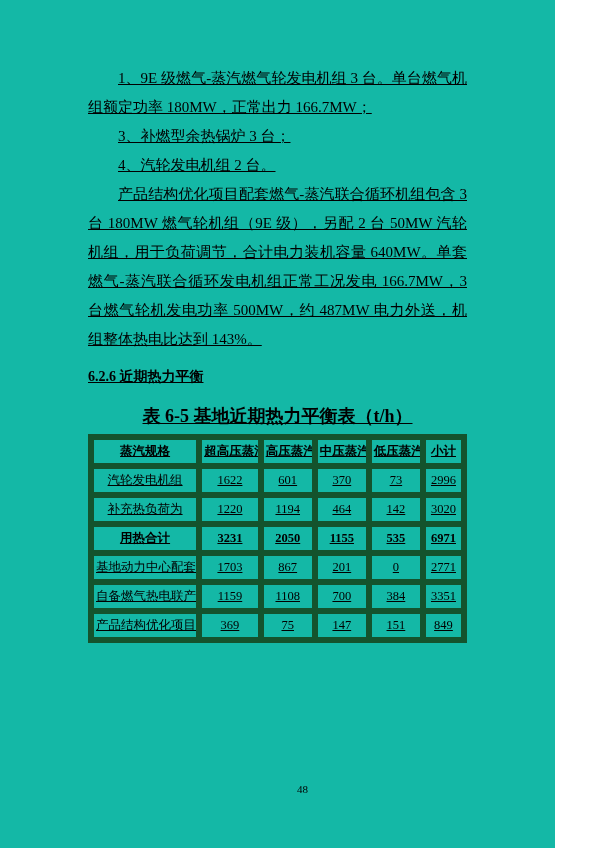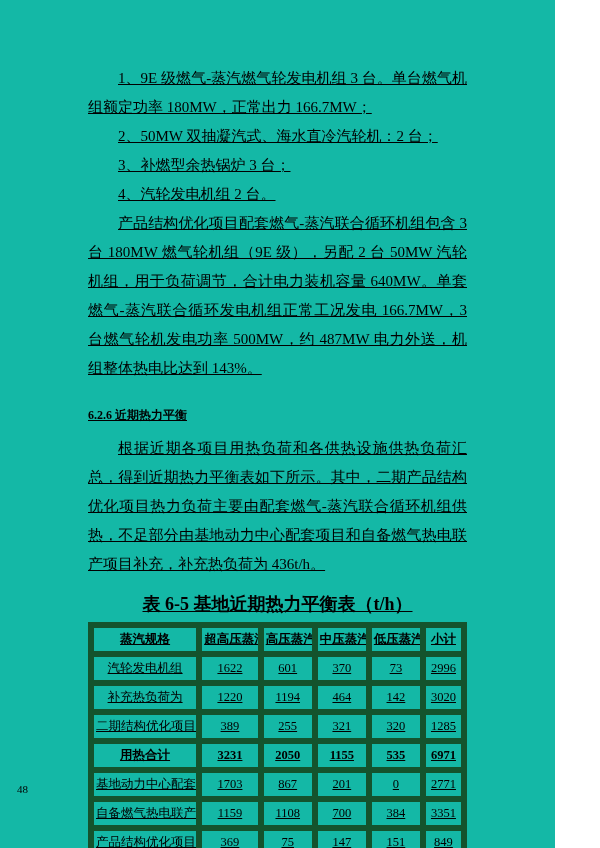--- a/index.html
+++ b/index.html
@@ -20,22 +20,22 @@
     text-decoration: underline;
   }
   .para {
     margin: 0;
     font-size: 15px;
     line-height: 29px;
     text-align: justify;
     text-indent: 2em;
   }
   .heading {
-    margin: 18px 0 4px 0;
-    font-size: 12px;
+    margin: 8px 0 4px 0;
+    font-size: 14px;
     line-height: 29px;
     font-weight: bold;
     text-indent: 0;
   }
   .table-title {
     margin: 15px 0 8px 0;
     font-size: 18px;
     font-weight: bold;
     text-align: center;
     line-height: 20px;
@@ -58,41 +58,40 @@
   }
   table.balance thead th {
     font-weight: bold;
   }
   table.balance tr.bold-row td {
     font-weight: bold;
   }
   .page-number {
     position: absolute;
     bottom: 52px;
-    left: 0;
+    left: 8px;
     width: 100%;
+    text-align: center;
     font-size: 11px;
     line-height: 14px;
     padding-left: 17px;
   }
 </style>
 </head>
 <body>
 
 <div class="page">
 
   <p class="para">1、9E 级燃气-蒸汽燃气轮发电机组 3 台。单台燃气机组额定功率 180MW，正常出力 166.7MW；</p>
-  <p class="para">2、50MW 双抽凝汽式、海水直冷汽轮机：2 台；</p>
   <p class="para">3、补燃型余热锅炉 3 台；</p>
   <p class="para">4、汽轮发电机组 2 台。</p>
   <p class="para">产品结构优化项目配套燃气-蒸汽联合循环机组包含 3 台 180MW 燃气轮机组（9E 级），另配 2 台 50MW 汽轮机组，用于负荷调节，合计电力装机容量 640MW。单套燃气-蒸汽联合循环发电机组正常工况发电 166.7MW，3 台燃气轮机发电功率 500MW，约 487MW 电力外送，机组整体热电比达到 143%。</p>
 
   <h2 class="heading">6.2.6 近期热力平衡</h2>
 
-  <p class="para">根据近期各项目用热负荷和各供热设施供热负荷汇总，得到近期热力平衡表如下所示。其中，二期产品结构优化项目热力负荷主要由配套燃气-蒸汽联合循环机组供热，不足部分由基地动力中心配套项目和自备燃气热电联产项目补充，补充热负荷为 436t/h。</p>
 
   <div class="table-title">表 6-5 基地近期热力平衡表（t/h）</div>
 
   <table class="balance">
     <colgroup>
       <col style="width:29%">
       <col style="width:16.5%">
       <col style="width:14.5%">
       <col style="width:14.5%">
       <col style="width:14.5%">
@@ -117,28 +116,20 @@
         <td>73</td>
         <td>2996</td>
       </tr>
       <tr>
         <td>补充热负荷为</td>
         <td>1220</td>
         <td>1194</td>
         <td>464</td>
         <td>142</td>
         <td>3020</td>
-      </tr>
-      <tr>
-        <td>二期结构优化项目</td>
-        <td>389</td>
-        <td>255</td>
-        <td>321</td>
-        <td>320</td>
-        <td>1285</td>
       </tr>
       <tr class="bold-row">
         <td>用热合计</td>
         <td>3231</td>
         <td>2050</td>
         <td>1155</td>
         <td>535</td>
         <td>6971</td>
       </tr>
       <tr>

